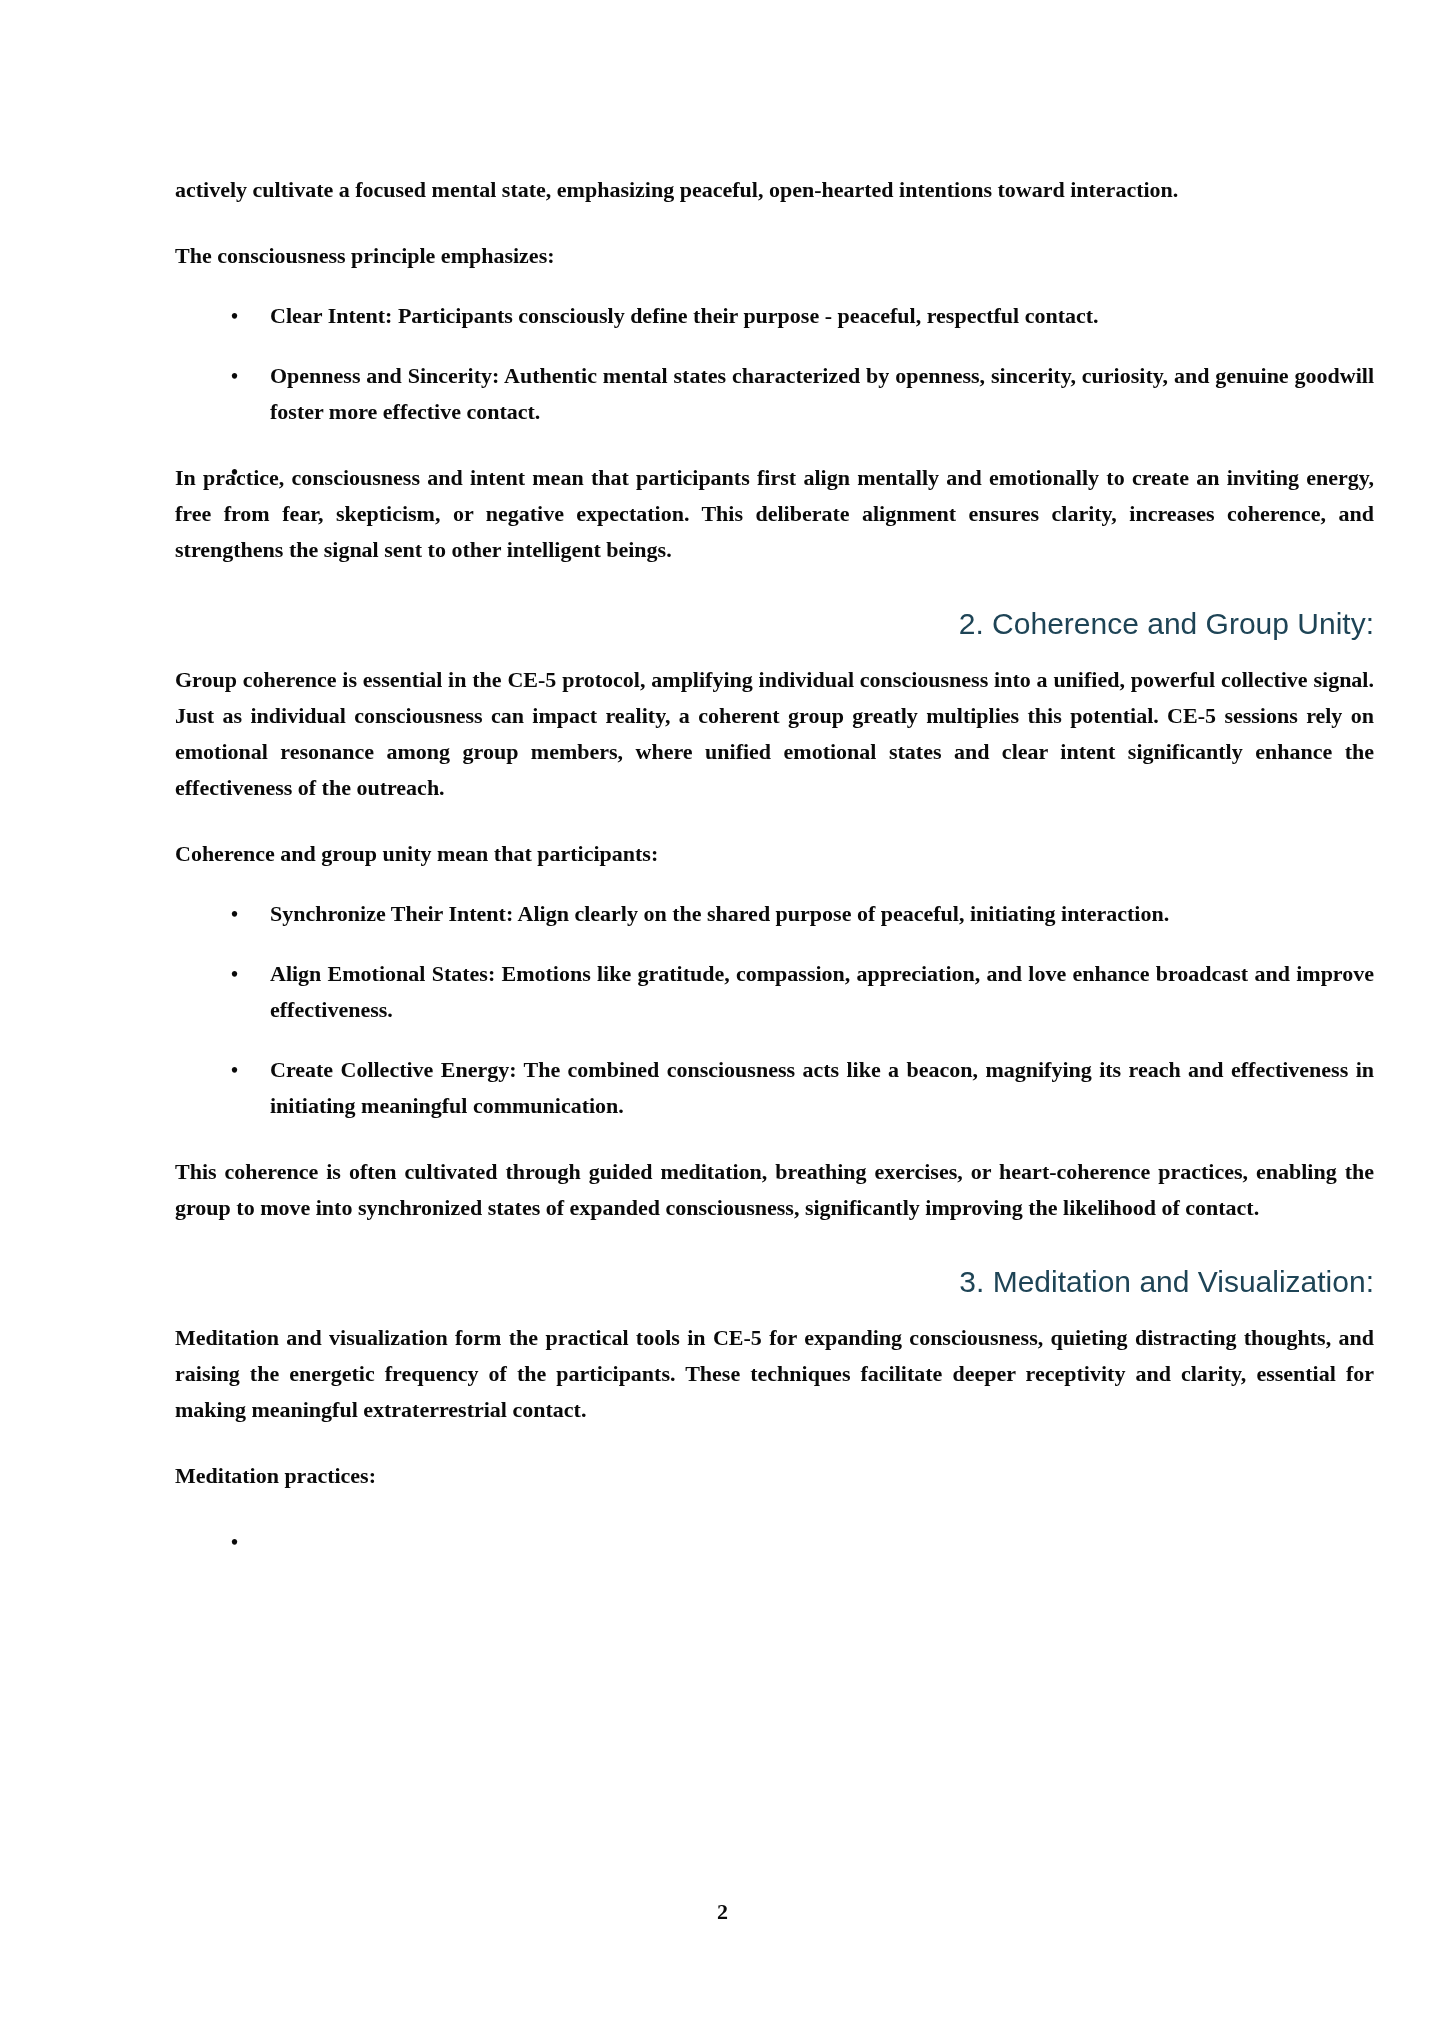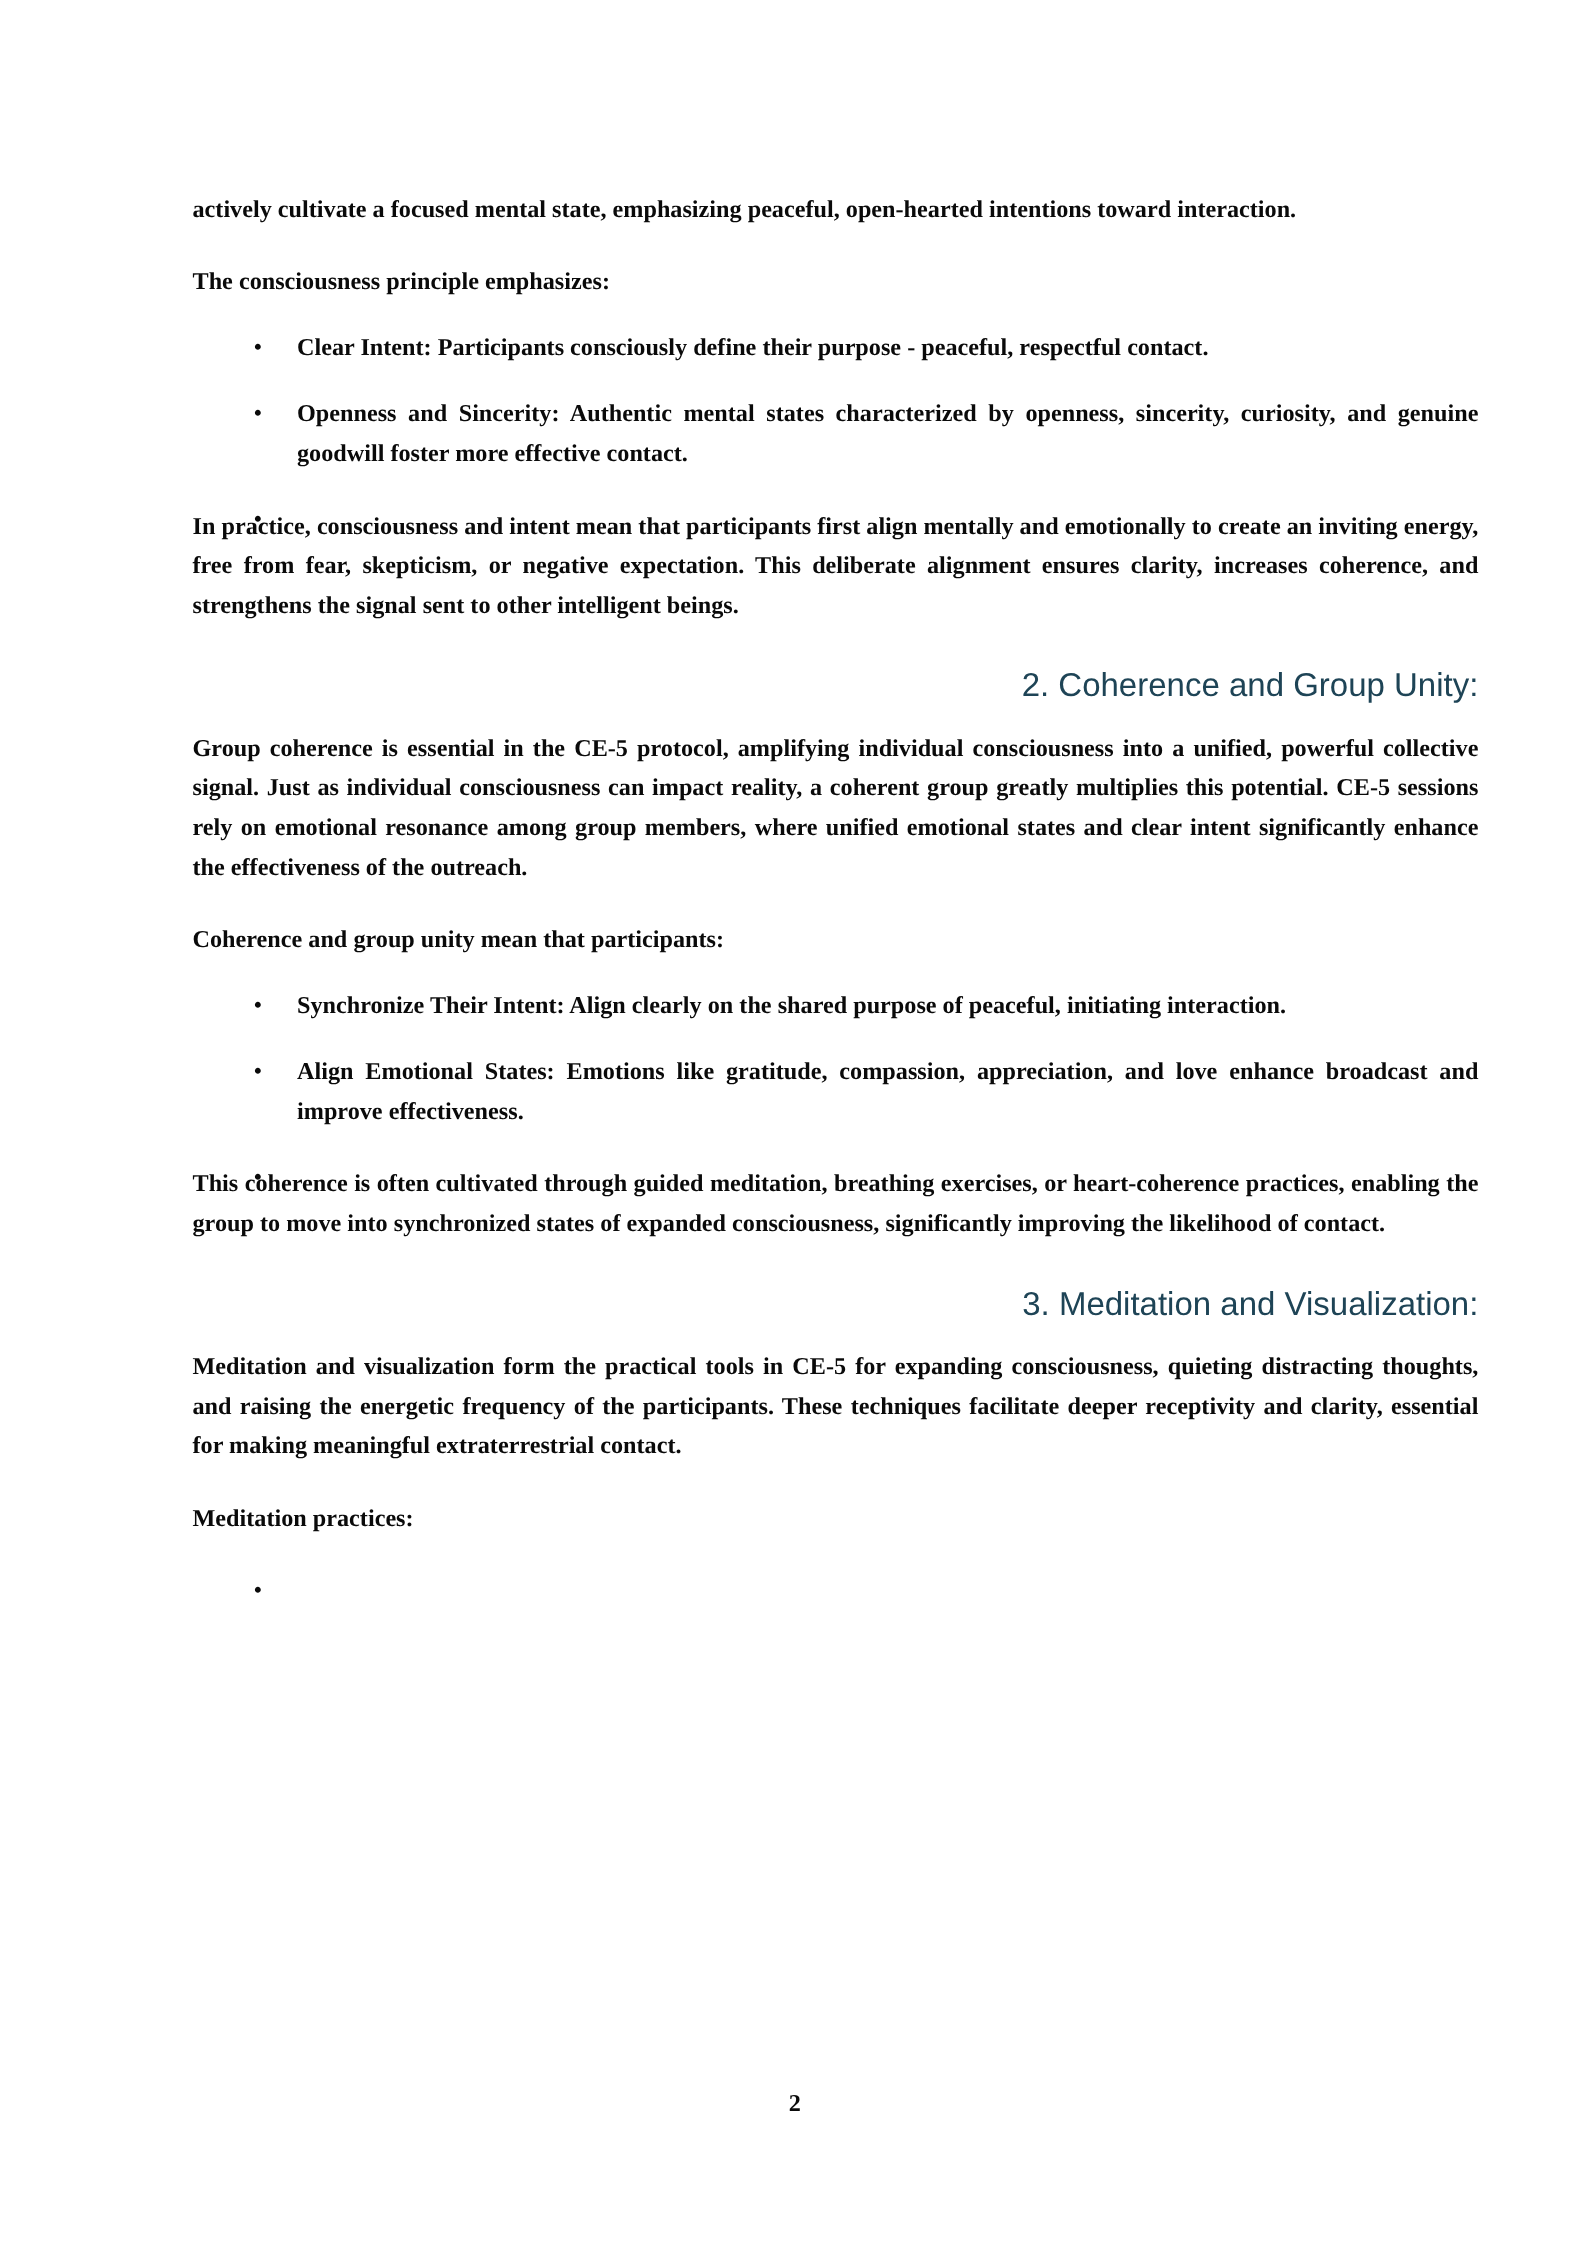--- a/index.html
+++ b/index.html
@@ -9,21 +9,21 @@
     height: 2043px;
     background: #ffffff;
     font-family: "Liberation Serif", serif;
   }
 
   .page {
     position: relative;
     width: 1445px;
     height: 2043px;
     background: #ffffff;
-    padding: 172px 101px 0 175px;
+    padding: 172px 71px 0 175px;
     overflow: hidden;
   }
 
   .body-text {
     font-family: "Liberation Serif", serif;
     font-size: 22px;
     font-weight: bold;
     line-height: 36px;
     color: #0a0a0a;
     text-align: justify;
@@ -112,20 +112,21 @@
     <li>
       <span class="bullet-marker">•</span>
       <span>Synchronize Their Intent: Align clearly on the shared purpose of peaceful, initiating interaction.</span>
     </li>
     <li>
       <span class="bullet-marker">•</span>
       <span>Align Emotional States: Emotions like gratitude, compassion, appreciation, and love enhance broadcast and improve effectiveness.</span>
     </li>
     <li>
       <span class="bullet-marker">•</span>
+      <span>Create Collective Energy: The combined consciousness acts like a beacon, magnifying its reach and effectiveness in initiating meaningful communication.</span>
     </li>
   </ul>
 
   <p class="body-text">This coherence is often cultivated through guided meditation, breathing exercises, or heart-coherence practices, enabling the group to move into synchronized states of expanded consciousness, significantly improving the likelihood of contact.</p>
 
   <h2 class="section-heading" style="color: rgb(30, 68, 86);">3. Meditation and Visualization:</h2>
 
   <p class="body-text">Meditation and visualization form the practical tools in CE-5 for expanding consciousness, quieting distracting thoughts, and raising the energetic frequency of the participants. These techniques facilitate deeper receptivity and clarity, essential for making meaningful extraterrestrial contact.</p>
 
   <p class="body-text lead">Meditation practices:</p>

